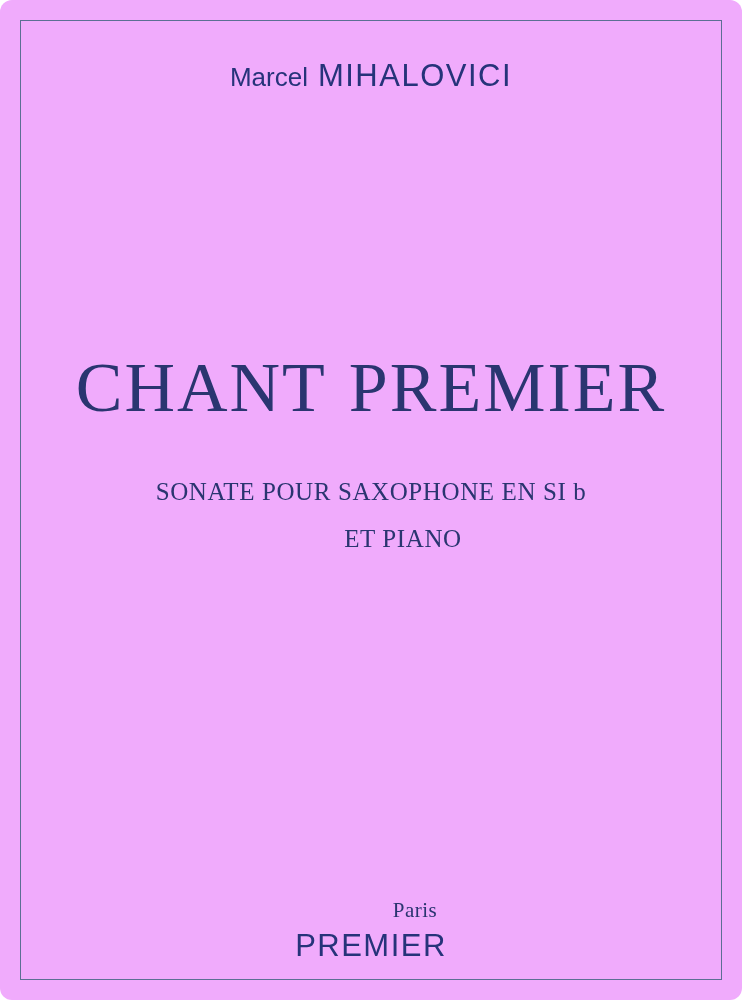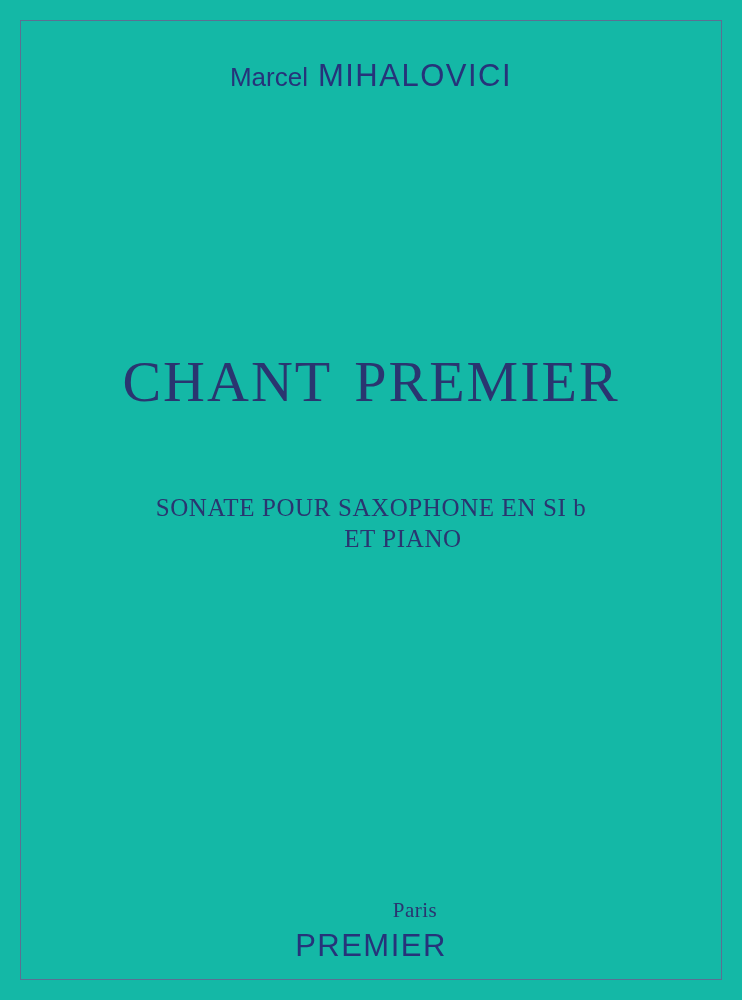--- a/index.html
+++ b/index.html
@@ -9,23 +9,24 @@
   body {
     width: 742px;
     height: 1000px;
     background: #ffffff;
     font-family: "Liberation Serif", serif;
   }
   .cover {
     position: relative;
     width: 742px;
     height: 1000px;
-    background: #14b8a6;
+    background: #f0abfc;
     box-sizing: border-box;
     overflow: hidden;
+    border-radius: 12px;
   }
   .page-border {
     position: absolute;
     left: 20px;
     top: 20px;
     right: 20px;
     bottom: 20px;
     border: 1px solid #5b6f93;
     box-sizing: border-box;
     pointer-events: none;
@@ -51,38 +52,37 @@
     margin-left: 10px;
   }
   .title {
     position: absolute;
     top: 348px;
     left: 0;
     width: 100%;
     text-align: center;
     color: #2a3570;
     font-family: "Liberation Serif", serif;
-    font-size: 58px;
+    font-size: 70px;
     letter-spacing: 2px;
   }
   .title .word-gap {
     display: inline-block;
     width: 22px;
   }
   .subtitle1 {
     position: absolute;
     top: 478px;
     left: 0;
     width: 100%;
     text-align: center;
     color: #2a3570;
     font-family: "Liberation Serif", serif;
     font-size: 25px;
     letter-spacing: 0.6px;
-    margin-top: 16px;
   }
   .subtitle2 {
     position: absolute;
     top: 525px;
     left: 0;
     width: 100%;
     text-align: center;
     color: #2a3570;
     font-family: "Liberation Serif", serif;
     font-size: 25px;

